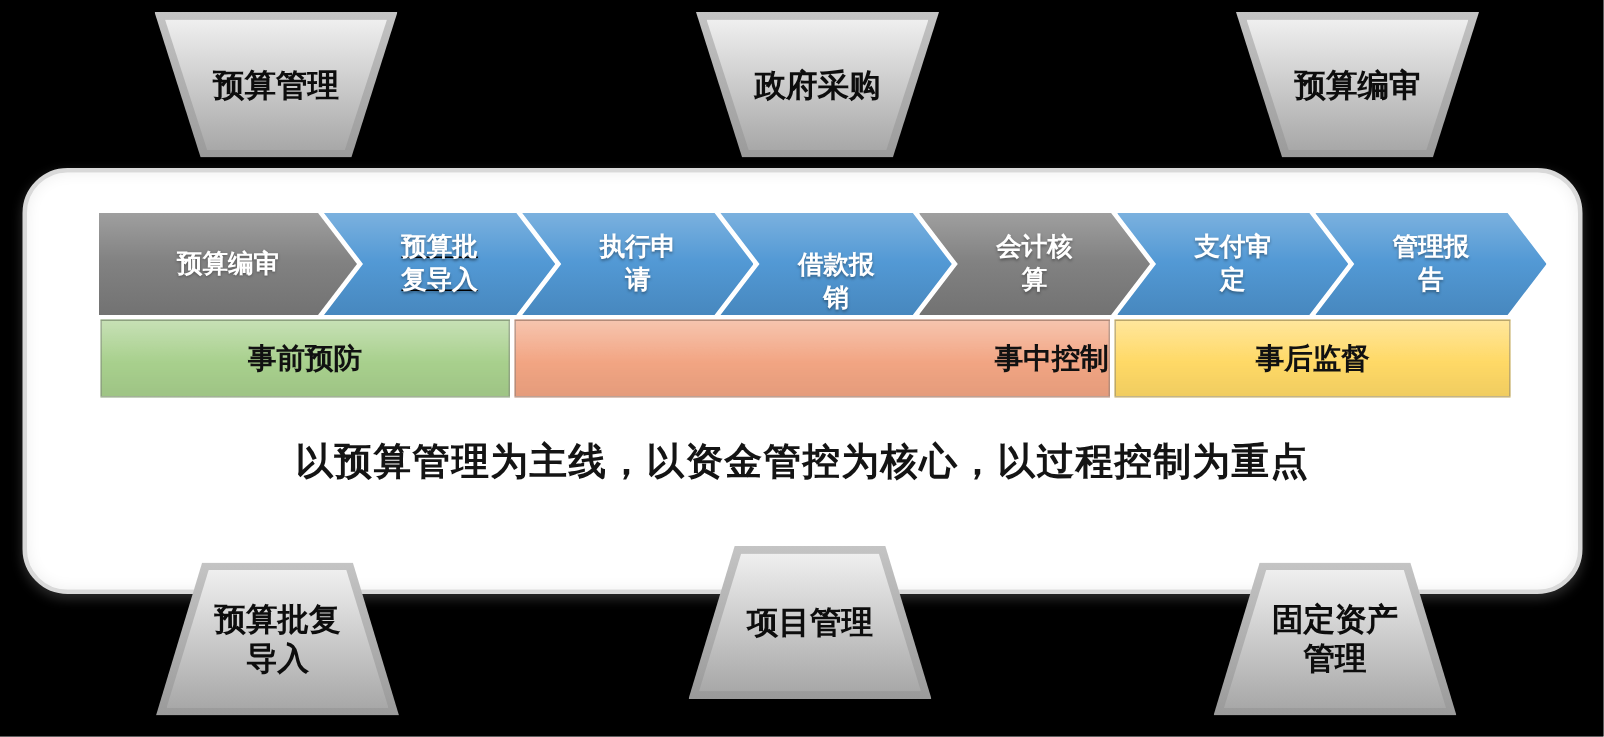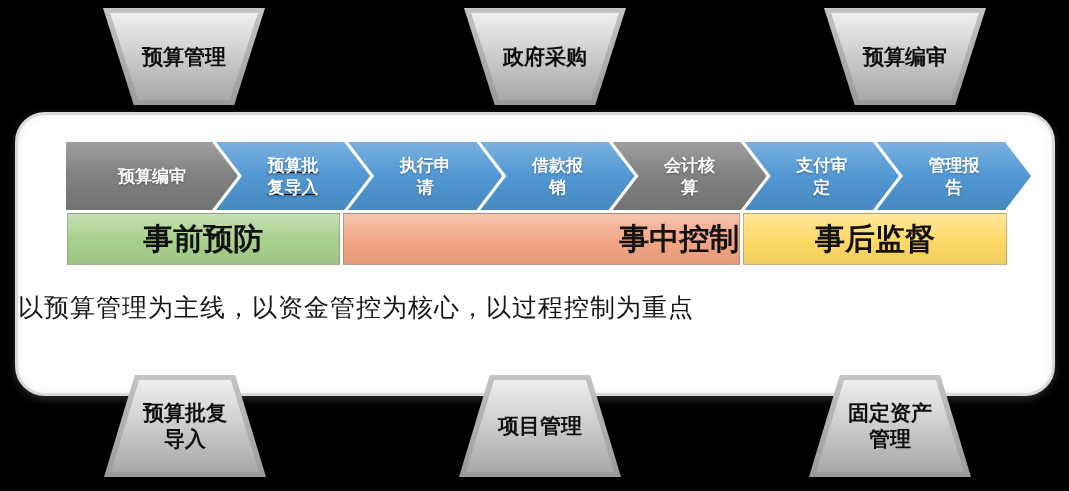--- a/index.html
+++ b/index.html
@@ -82,30 +82,31 @@
   .phase-row{
     position:absolute;left:49px;top:98px;
     width:940px;height:52px;
     display:flex;gap:3px;
   }
   .phase{
     display:flex;align-items:center;justify-content:center;
     background-image:linear-gradient(180deg,rgba(255,255,255,0.35) 0%,rgba(255,255,255,0) 55%,rgba(0,0,0,0.06) 100%);
     border:1px solid rgba(120,120,120,0.45);
     box-sizing:border-box;
-    font-size:30px;font-weight:bold;color:#111;
+    font-size:19px;font-weight:bold;color:#111;
   }
   .phase.p1{flex:0 0 29%;}
   .phase.p2{flex:0 0 42.3%;}
   .phase.p3{flex:1 1 auto;}
 
   
   .slogan{
     position:absolute;left:0;top:176px;width:100%;
-    font-size:25px;font-weight:normal;color:#141414;
+    text-align:center;
+    font-size:25px;font-weight:bold;color:#141414;
     letter-spacing:1px;
   }
 </style>
 </head>
 <body>
 
 <div class="canvas">
 
   <div class="trap trap-down" style="left:103px;top:8px;">
     <div class="face"></div>
@@ -128,21 +129,21 @@
     <div class="chevron-row">
       <div class="chev first" style="background-color: rgb(127, 127, 127);">
         <span class="chev-label oneline">预算编审</span>
       </div>
       <div class="chev rest" style="background-color: rgb(79, 151, 212); text-decoration: underline;">
         <span class="chev-label wrap3">预算批复导入</span>
       </div>
       <div class="chev rest" style="background-color: rgb(79, 151, 212);">
         <span class="chev-label wrap3">执行申请</span>
       </div>
-      <div class="chev rest" style="background-color: rgb(79, 151, 212);">
+      <div class="chev rest" style="background-color: rgb(79, 151, 212); align-items: flex-end;">
         <span class="chev-label wrap3">借款报销</span>
       </div>
       <div class="chev rest" style="background-color: rgb(127, 127, 127);">
         <span class="chev-label wrap3">会计核算</span>
       </div>
       <div class="chev rest" style="background-color: rgb(79, 151, 212);">
         <span class="chev-label wrap3">支付审定</span>
       </div>
       <div class="chev rest" style="background-color: rgb(79, 151, 212);">
         <span class="chev-label wrap3">管理报告</span>
@@ -162,21 +163,21 @@
     </div>
 
     <div class="slogan">以预算管理为主线，以资金管控为核心，以过程控制为重点</div>
   </div>
 
   <div class="trap trap-up" style="left:104px;top:375px;">
     <div class="face"></div>
     <div class="face-inner"></div>
     <span class="trap-label">预算批复导入</span>
   </div>
-  <div class="trap trap-up" style="left:459px;top:375px;">
+  <div class="trap trap-up" style="left:459px;top:364px;">
     <div class="face"></div>
     <div class="face-inner"></div>
     <span class="trap-label">项目管理</span>
   </div>
   <div class="trap trap-up" style="left:809px;top:375px;">
     <div class="face"></div>
     <div class="face-inner"></div>
     <span class="trap-label">固定资产管理</span>
   </div>
 

